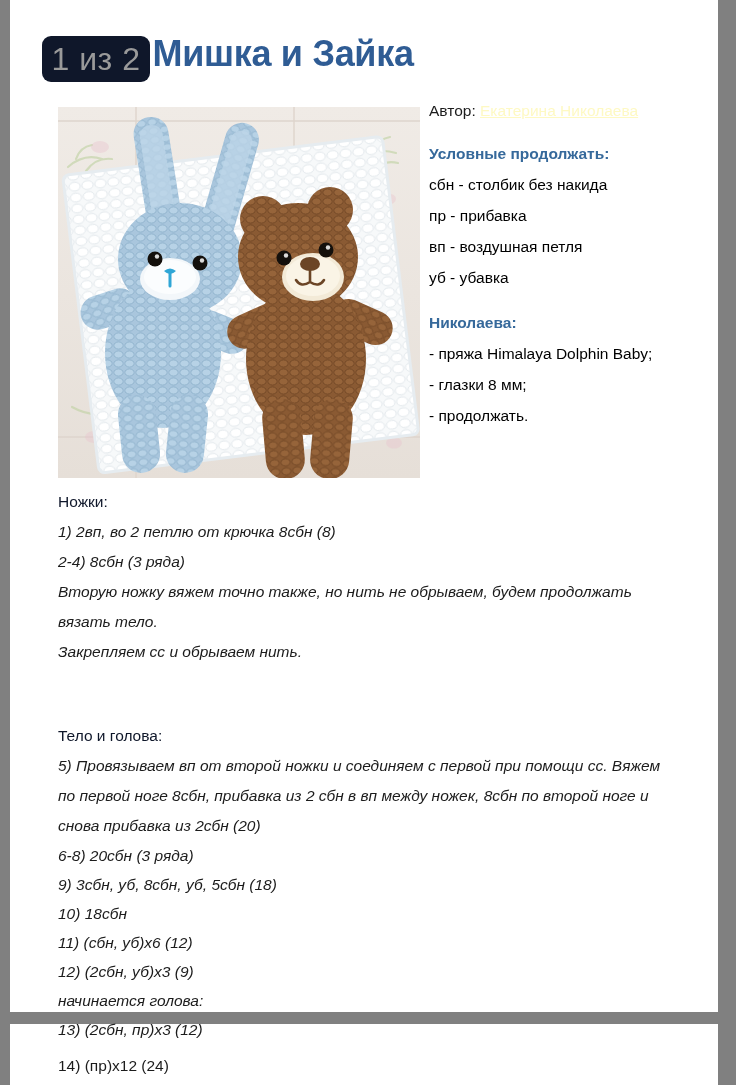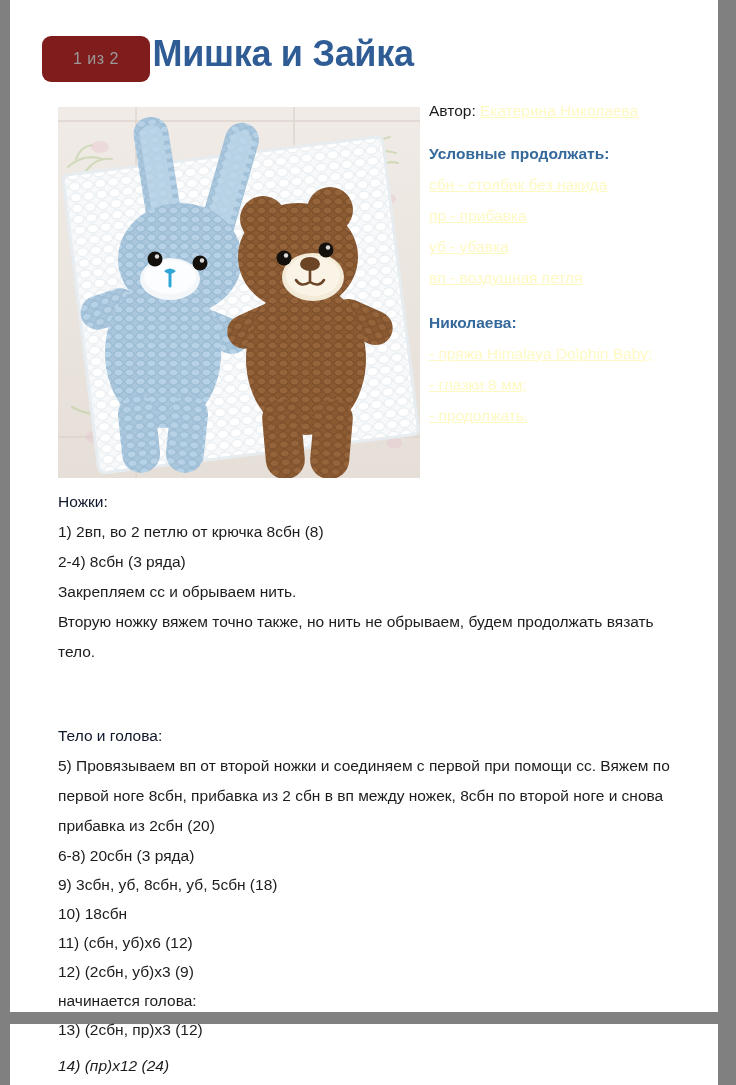--- a/index.html
+++ b/index.html
@@ -48,26 +48,26 @@
     letter-spacing: -0.3px;
     white-space: nowrap;
     line-height: 40px;
   }
   .page-badge {
     position: absolute;
     left: 42px;
     top: 36px;
     min-width: 108px;
     height: 46px;
-    background: #7f1d1d;
+    background: #0f172a;
     border-radius: 9px;
     display: flex;
     align-items: center;
     justify-content: center;
-    font-size: 16px;
+    font-size: 32px;
     color: #9a9a9a;
     letter-spacing: 0.5px;
     padding: 0 6px;
     box-sizing: border-box;
     text-align: right;
   }
 
   
   .photo {
     position: absolute;
@@ -88,24 +88,23 @@
     width: 275px;
   }
   .sect-heading {
     color: #36699b;
     font-size: 15.5px;
     font-weight: bold;
     line-height: 31px;
   }
   .rline {
     font-size: 15.5px;
-    color: #fef9c3;
+    color: #000000;
     line-height: 31px;
     white-space: nowrap;
-    text-decoration: underline;
   }
   .author-line {
     font-size: 15.5px;
     color: #1c1c1c;
     line-height: 26px;
     white-space: nowrap;
   }
   .author-link {
     color: #fef9c3;
     text-decoration: underline;
@@ -121,31 +120,31 @@
   .b-head {
     color: #0f172a;
     font-size: 15.5px;
     font-weight: normal;
     line-height: 30px;
   }
   .b-line {
     font-size: 15.5px;
     color: #1c1c1c;
     line-height: 30px;
+    font-style: italic;
   }
   .b-line.tight { line-height: 29px; }
 
   .page2-line {
     position: absolute;
     left: 58px;
     top: 1055px;
     font-size: 15.5px;
     color: #1c1c1c;
     line-height: 22px;
-    font-style: italic;
   }
 </style>
 </head>
 <body>
 
 <div class="viewer">
 
   <div class="page page-1"></div>
   <div class="page page-2"></div>
 
@@ -284,37 +283,37 @@
     <div class="author-line">
       <span>Автор:</span>
       <a class="author-link" href="#">Екатерина Николаева</a>
     </div>
 
     <div class="gap-sm"></div>
 
     <div class="sect-heading">Условные продолжать:</div>
     <div class="rline">сбн - столбик без накида</div>
     <div class="rline">пр - прибавка</div>
+    <div class="rline">вп - воздушная петля</div>
     <div class="rline">уб - убавка</div>
-    <div class="rline">вп - воздушная петля</div>
 
     <div class="gap-sm"></div>
 
     <div class="sect-heading">Николаева:</div>
     <div class="rline">- пряжа Himalaya Dolphin Baby;</div>
     <div class="rline">- глазки 8 мм;</div>
     <div class="rline">- продолжать.</div>
   </div>
 
   <div class="body-block" style="top:487px;">
     <div class="b-head">Ножки:</div>
     <div class="b-line">1) 2вп, во 2 петлю от крючка 8сбн (8)</div>
     <div class="b-line">2-4) 8сбн (3 ряда)</div>
+    <div class="b-line">Вторую ножку вяжем точно также, но нить не обрываем, будем продолжать вязать тело.</div>
     <div class="b-line">Закрепляем сс и обрываем нить.</div>
-    <div class="b-line">Вторую ножку вяжем точно также, но нить не обрываем, будем продолжать вязать тело.</div>
   </div>
 
   <div class="body-block" style="top:693px;margin-top:28px;">
     <div class="b-head">Тело и голова:</div>
     <div class="b-line">5) Провязываем вп от второй ножки и соединяем с первой при помощи сс. Вяжем по первой ноге 8сбн, прибавка из 2 сбн в вп между ножек, 8сбн по второй ноге и снова прибавка из 2сбн (20)</div>
     <div class="b-line tight">6-8) 20сбн (3 ряда)</div>
     <div class="b-line tight">9) 3сбн, уб, 8сбн, уб, 5сбн (18)</div>
     <div class="b-line tight">10) 18сбн</div>
     <div class="b-line tight">11) (сбн, уб)х6 (12)</div>
     <div class="b-line tight">12) (2сбн, уб)х3 (9)</div>

